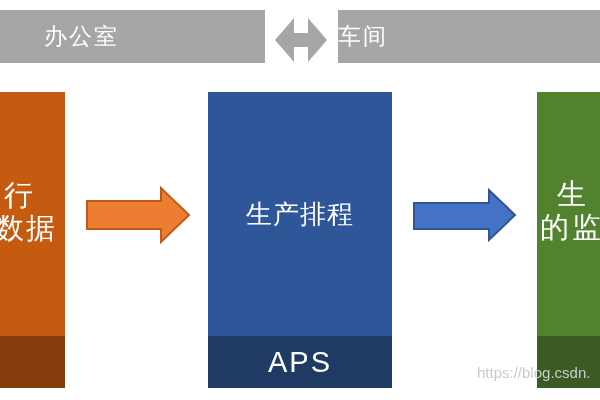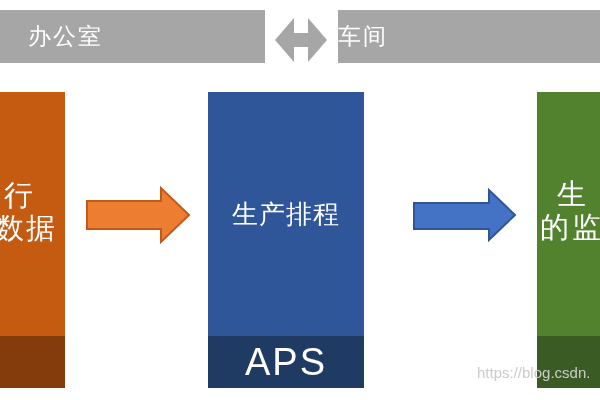--- a/index.html
+++ b/index.html
@@ -7,36 +7,36 @@
     position: relative; width: 600px; height: 400px;
     overflow: hidden; background: #ffffff;
     font-family: "Liberation Sans", "DejaVu Sans", sans-serif;
   }
   
   .bar { position: absolute; top: 10px; height: 53px; background: #A6A6A6;
          display: flex; align-items: center; }
   .bar-left  { left: 0; width: 265px; }
   .bar-right { left: 338px; width: 262px; }
   .bar-label { color: #ffffff; font-size: 23px; letter-spacing: 2px; white-space: nowrap; }
-  .bar-left  .bar-label { padding-left: 28px; }
+  .bar-left  .bar-label { padding-left: 44px; }
   .bar-right .bar-label { }
   
   .swap { position: absolute; left: 275px; top: 18px; width: 52px; height: 44px; }
   
   .box { position: absolute; top: 92px; height: 296px; display: flex; flex-direction: column; }
   .box-left   { left: -60px; width: 125px; background: #C55A11; }
-  .box-center { left: 208px; width: 156px; background: #30569A; }
+  .box-center { left: 208px; width: 184px; background: #30569A; }
   .box-right  { left: 537px; width: 80px;  background: #53822F; }
   .box-body { flex: 1; display: flex; align-items: center; justify-content: center; }
   .box-footer { height: 52px; display: flex; align-items: center; justify-content: center; }
   .footer-left   { background: #843C0C; }
   .footer-center { background: #1F3A63; }
   .footer-right  { background: #3A5B23; }
   .box-title { color: #ffffff; font-size: 26px; letter-spacing: 1px; white-space: nowrap; }
-  .footer-label { color: #ffffff; font-size: 38px; letter-spacing: 2px; }
+  .footer-label { color: #ffffff; font-size: 29px; letter-spacing: 2px; }
   
   .cjk { position: absolute; color: #ffffff; font-size: 29px; line-height: 1; white-space: nowrap; }
   .line-l1 { left: 4px;   top: 181px; }
   .line-l2 { left: -5px;  top: 214px; letter-spacing: 2px; }
   .line-r1 { left: 557px; top: 180px; }
   .line-r2 { left: 540px; top: 213px; letter-spacing: 3px; }
   
   .arrow { position: absolute; }
   .arrow-orange { left: 85px;  top: 185px; width: 107px; height: 60px; }
   .arrow-blue   { left: 412px; top: 187px; width: 106px; height: 56px; }

